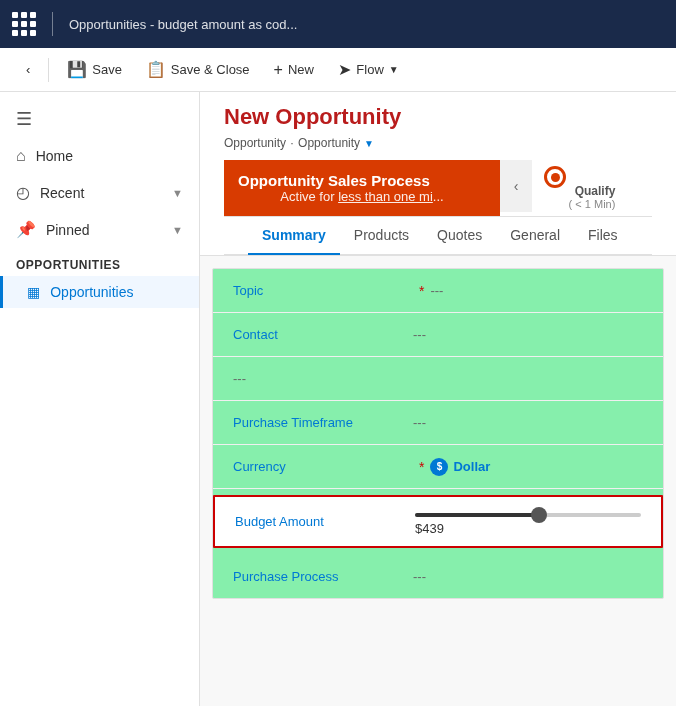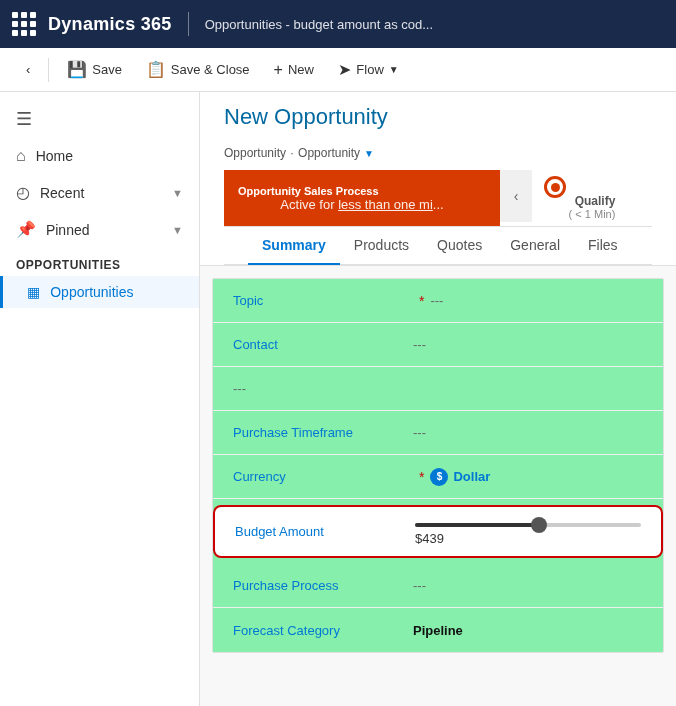--- a/index.html
+++ b/index.html
@@ -135,23 +135,23 @@
     }
 
     
     .page-header {
       background: white;
       padding: 12px 24px 0;
       border-bottom: 1px solid #e0e0e0;
     }
     .page-title {
       font-size: 22px;
-      font-weight: 400;
-      color: #0369a1;
-      margin-bottom: 16px;
+      font-weight: 700;
+      color: #b91c1c;
+      margin-bottom: 6px;
     }
     .page-breadcrumb {
       font-size: 12px;
       color: #0078d4;
       display: flex;
       align-items: center;
       gap: 4px;
       margin-bottom: 10px;
     }
     .page-breadcrumb span { color: #555; }
@@ -165,21 +165,21 @@
       padding: 0;
       margin: 0 0 0 0;
       position: relative;
     }
     .process-bar-content {
       padding: 6px 14px;
       flex: 1;
     }
     .process-bar-title {
       font-weight: 700;
-      font-size: 11px;
+      font-size: 15px;
     }
     .process-bar-subtitle {
       font-size: 13px;
       opacity: 0.9;
       text-align: center;
     }
     .process-bar-subtitle em { font-style: normal; text-decoration: underline; }
     .process-bar-arrow {
       width: 32px;
       height: 52px;
@@ -254,21 +254,21 @@
     }
     .form-value strong {
       color: #111;
       font-weight: 600;
     }
 
     
     .form-row.highlighted {
       border: 2px solid #cc0000;
       margin: 6px 0;
-      border-radius: 8px;
+      border-radius: 1px;
       background: white;
     }
 
     
     .slider-container {
       display: flex;
       flex-direction: column;
       flex: 1;
     }
     .slider-track {
@@ -376,21 +376,20 @@
     <span></span>
       <span></span>
       <span></span>
     <span></span>
       <span></span>
       <span></span>
     <span></span>
       <span></span>
       <span></span>
   </div>
-  <span class="top-bar-title">Dynamics 365</span>
   <div class="top-bar-divider"></div>
   <span class="top-bar-subtitle">Opportunities - budget amount as cod...</span>
 </div>
 
 <div class="command-bar">
   <button class="cmd-btn cmd-back">‹</button>
   <div class="cmd-separator"></div>
   <button class="cmd-btn">
     <span class="cmd-icon">💾</span>
     <span>Save</span>
@@ -518,20 +517,16 @@
           </div>
           <div class="slider-value">$439</div>
         </div>
       </div>
 
       <div class="form-row">
         <span class="form-label">Purchase Process</span>
         <span class="form-value">---</span>
       </div>
 
-      <div class="form-row">
-        <span class="form-label">Forecast Category</span>
-        <span class="form-value"><strong>Pipeline</strong></span>
-      </div>
 
     </div>
   </div>
 </div>
 
 </body></html>

